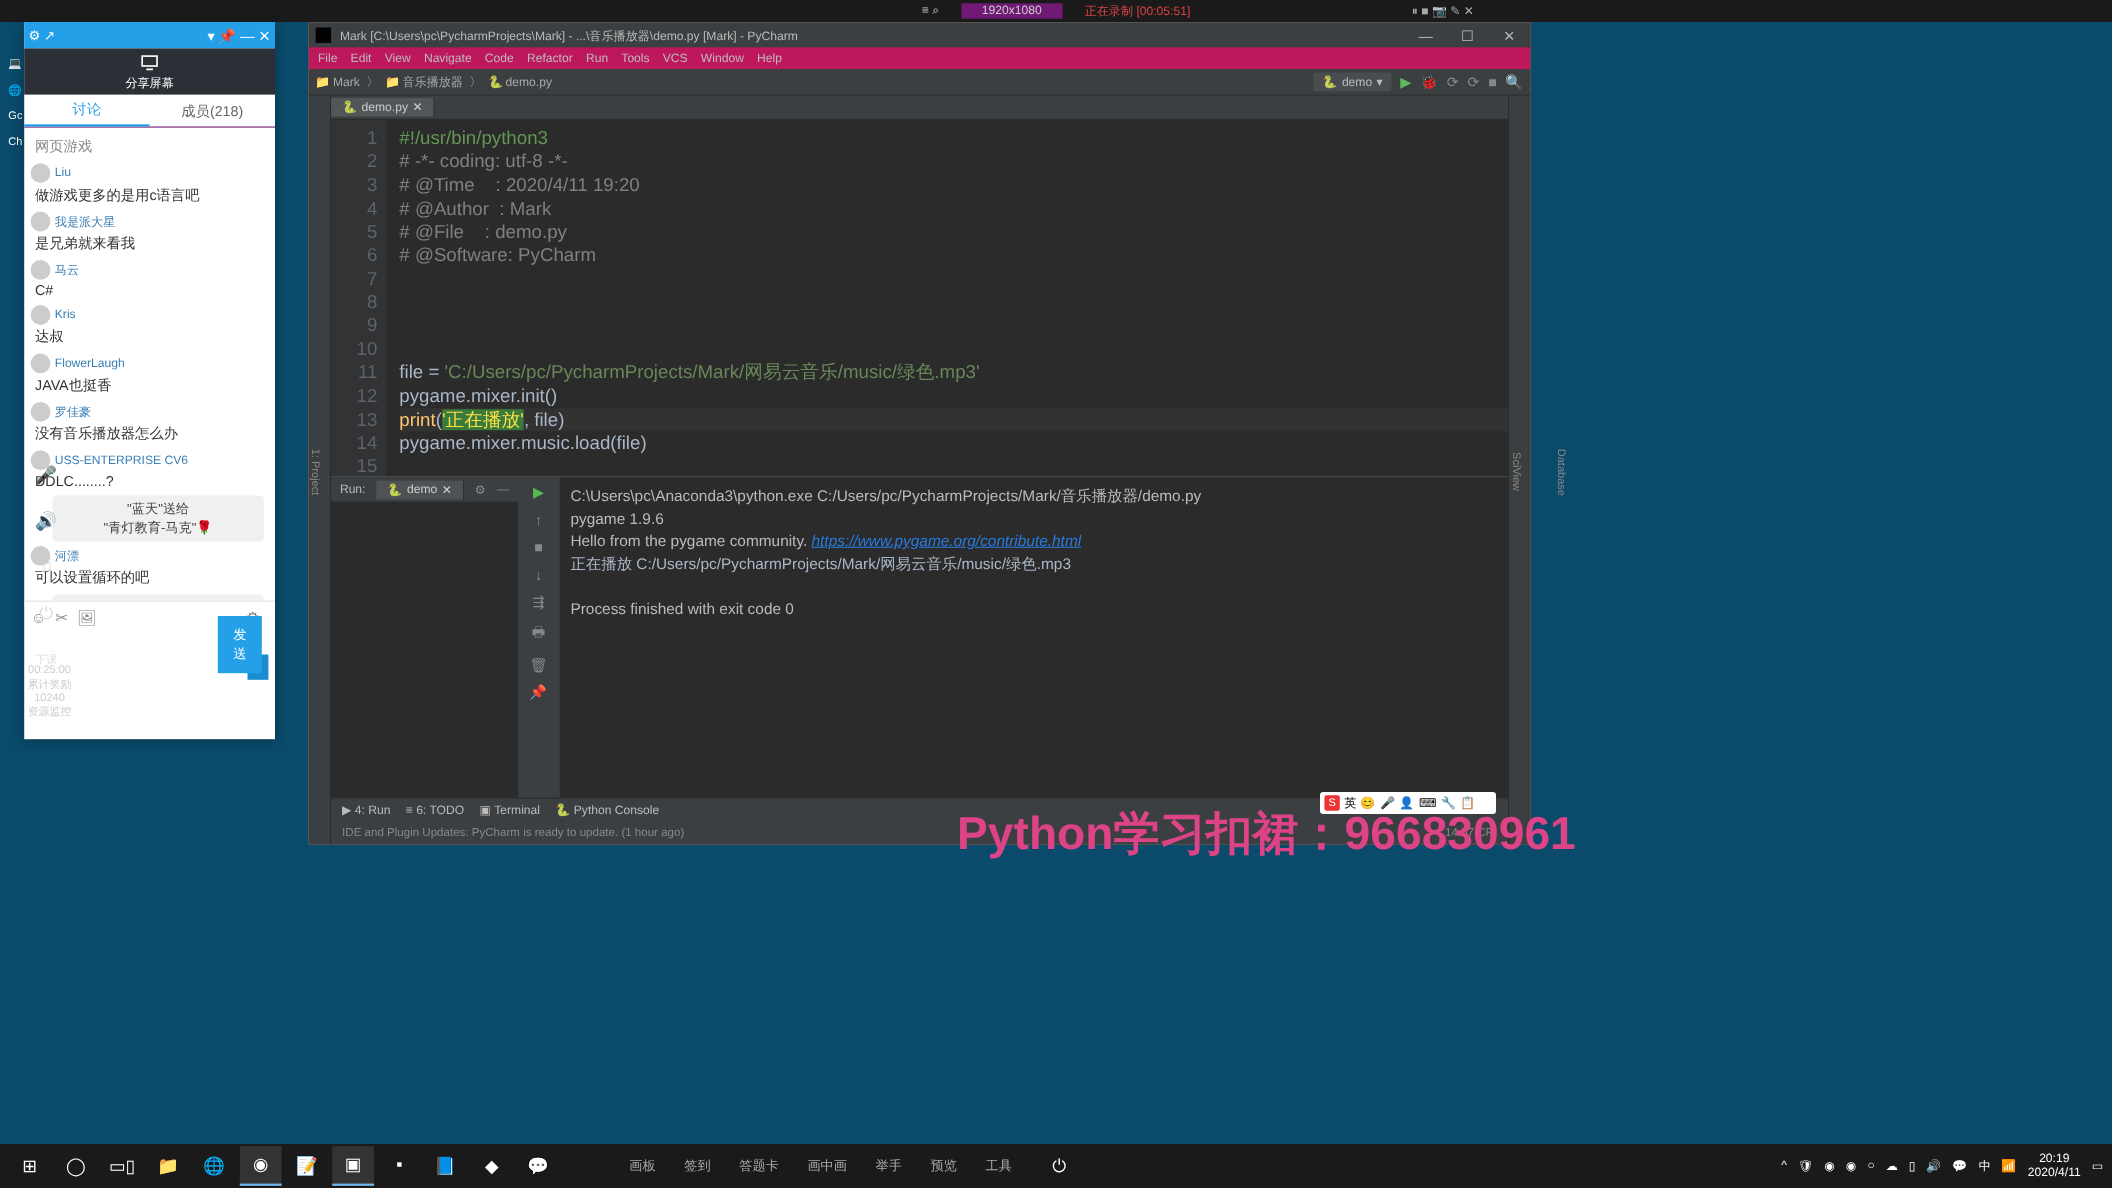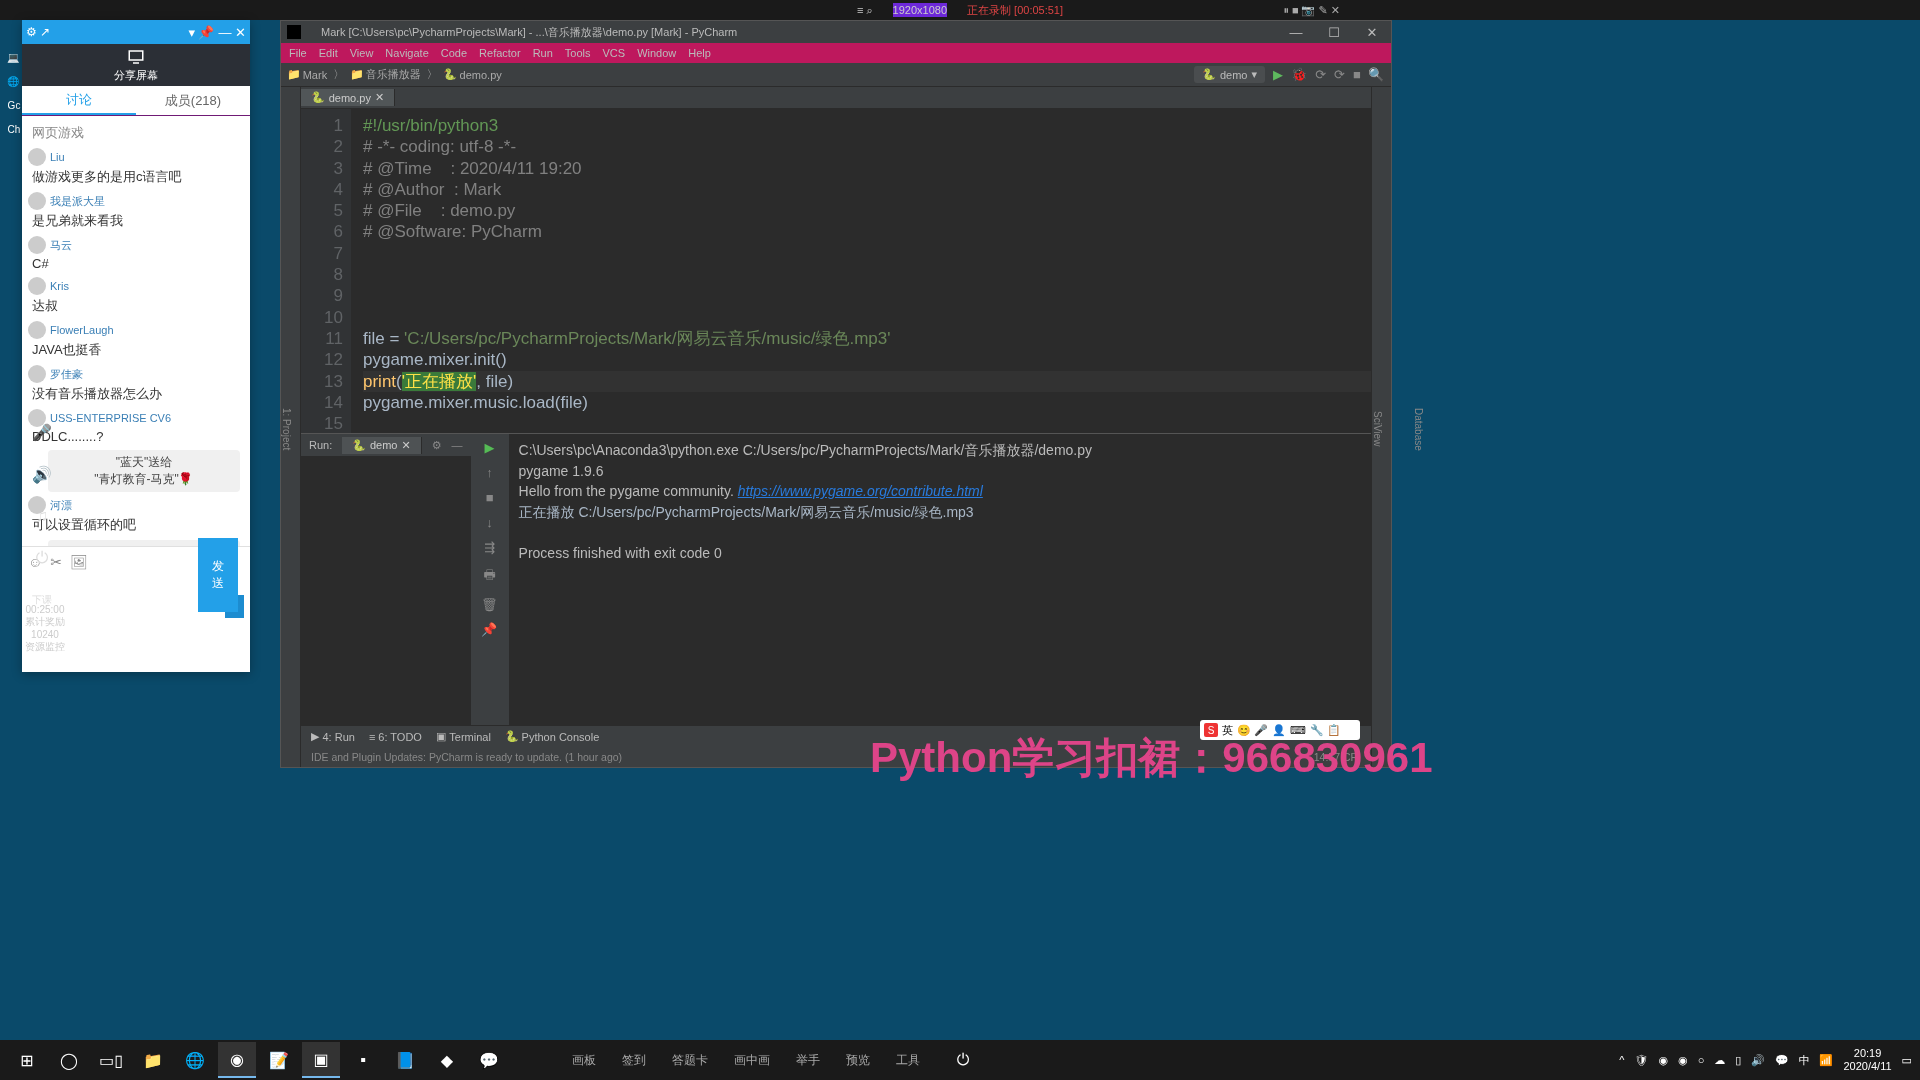--- a/index.html
+++ b/index.html
@@ -1,39 +1,39 @@
 <!DOCTYPE html>
 <html><head>
 <meta charset="utf-8">
 <style>
 *{margin:0;padding:0;box-sizing:border-box;font-family:"Microsoft YaHei",Arial,sans-serif}
 body{width:1920px;height:1080px;background:#0a4a6a;overflow:hidden;position:relative}
 .topbar{position:absolute;top:0;left:0;right:0;height:20px;background:#1a1a1a;color:#ccc;font-size:11px;display:flex;align-items:center;justify-content:center;gap:20px}
-.topbar .res{background:#6d28d9;padding:1px 0}
+.topbar .res{background:#701a75;padding:1px 19px}
 .topbar .rec{color:#d44}
 .topbar .icons{position:absolute;right:580px;display:flex;gap:10px;color:#aaa}
 .chat-panel{position:absolute;left:22px;top:20px;width:228px;height:652px;background:#fff;box-shadow:0 2px 10px rgba(0,0,0,.3)}
 .chat-header{height:24px;background:#23a0e8;display:flex;align-items:center;justify-content:space-between;padding:0 4px}
 .chat-header .hicon{color:#fff;font-size:12px;display:flex;gap:8px}
 .chat-header .hclose{color:#fff;font-size:13px}
 .chat-share{height:42px;background:#2b2f36;color:#fff;display:flex;align-items:center;justify-content:center;flex-direction:column;font-size:11px;gap:2px}
 .chat-share svg{width:18px;height:18px}
 .chat-tabs{height:30px;display:flex;border-bottom:1px solid #701a75}
 .chat-tab{flex:1;display:flex;align-items:center;justify-content:center;font-size:13px;color:#666;cursor:pointer}
 .chat-tab.active{color:#23a0e8;border-bottom:2px solid #23a0e8}
 .chat-body{height:430px;overflow-y:auto;padding:4px 6px;font-size:12px}
 .chat-msg{margin:4px 0}
 .chat-msg .sender{display:flex;align-items:center;gap:4px;color:#3a7fb5;font-size:11px}
 .chat-msg .sender .ava{width:18px;height:18px;border-radius:50%;background:#ccc;display:inline-block}
 .chat-msg .txt{color:#333;margin:2px 0 6px 4px;font-size:13px}
 .chat-bubble{background:#f0f0f0;padding:4px 8px;border-radius:4px;margin:4px 4px 4px 20px;font-size:12px;color:#444;text-align:center}
 .chat-footer{height:78px;border-top:1px solid #e0e0e0;position:relative;padding:4px}
 .chat-footer .tools{display:flex;justify-content:space-between;padding:2px}
 .chat-footer .tools span{color:#888;font-size:14px;margin-right:8px;cursor:pointer}
-.send-btn{position:absolute;right:6px;bottom:6px;background:#23a0e8;color:#fff;border:none;padding:20px 14px;font-size:12px;cursor:pointer}
+.send-btn{position:absolute;right:6px;bottom:6px;background:#23a0e8;color:#fff;border:none;padding:9px 14px;font-size:12px;cursor:pointer}
 .send-drop{background:#1c8cd0;color:#fff;padding:4px 6px;border:none;cursor:pointer}
 .side-icons{position:absolute;left:30px;top:420px;display:flex;flex-direction:column;gap:18px;color:#ddd}
 .side-icons div{width:24px;height:24px;display:flex;align-items:center;justify-content:center;font-size:16px}
 .stats{position:absolute;left:24px;top:604px;font-size:10px;color:#ccc;text-align:center;width:42px}
 .pycharm{position:absolute;left:280px;top:20px;width:1112px;height:748px;background:#3c3f41;border:1px solid #555;display:flex;flex-direction:column}
 .pc-titlebar{height:22px;background:#3c3f41;display:flex;align-items:center;justify-content:space-between;color:#bbb;font-size:11px;padding-left:6px}
 .pc-titlebar .wbtns{display:flex}
 .pc-titlebar .wbtn{width:38px;height:22px;display:flex;align-items:center;justify-content:center;color:#bbb;font-size:13px}
 .pc-menubar{height:20px;background:#be185d;display:flex;align-items:center;gap:12px;padding:0 8px;color:#bbb;font-size:11px}
 .pc-menubar span{cursor:pointer}
@@ -210,21 +210,21 @@
 </div>
 <div class="stats">
   <div>00:25:00</div>
   <div>累计奖励</div>
   <div>10240</div>
   <div>资源监控</div>
 </div>
 
 <div class="pycharm">
   <div class="pc-titlebar">
-    <div style="display:flex;align-items:center;gap:20px">
+    <div style="display:flex;align-items:center;gap:8px">
         <span style="width:14px;height:14px;background:#000;display:inline-block"></span>
         <span>Mark [C:\Users\pc\PycharmProjects\Mark] - ...\音乐播放器\demo.py [Mark] - PyCharm</span>
       </div>
     <div class="wbtns">
       <div class="wbtn">—</div>
       <div class="wbtn">☐</div>
       <div class="wbtn">✕</div>
     </div>
   </div>
   <div class="pc-menubar" id="menubar">

